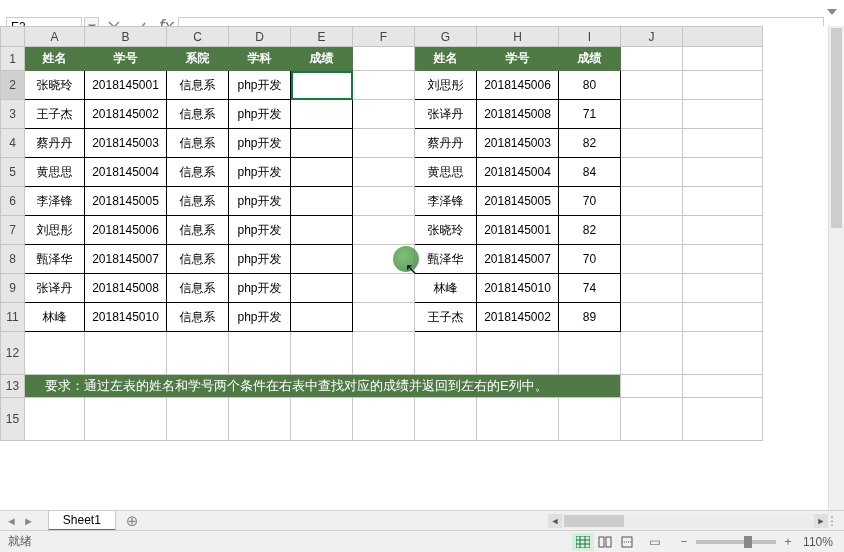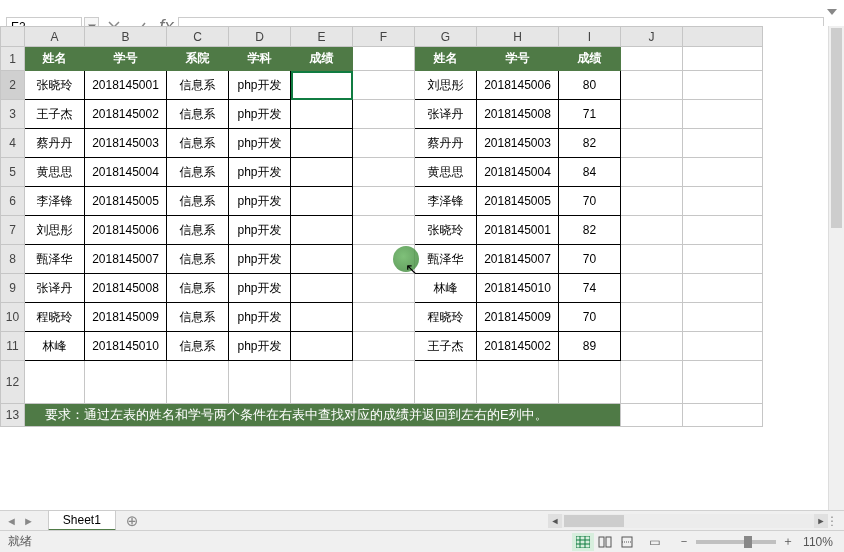--- a/index.html
+++ b/index.html
@@ -446,34 +446,20 @@
       <td class="data-cell">php开发</td>
       <td class="data-cell"></td>
       <td></td>
       <td class="data-cell">林峰</td>
       <td class="data-cell">2018145010</td>
       <td class="data-cell">74</td>
       <td></td>
           <td></td>
     </tr>
     <tr class="h-row">
-      <th class="row-head">10</th>
-      <td class="data-cell">程晓玲</td>
-      <td class="data-cell">2018145009</td>
-      <td class="data-cell">信息系</td>
-      <td class="data-cell">php开发</td>
-      <td class="data-cell"></td>
-      <td></td>
-      <td class="data-cell">程晓玲</td>
-      <td class="data-cell">2018145009</td>
-      <td class="data-cell">70</td>
-      <td></td>
-          <td></td>
-    </tr>
-    <tr class="h-row">
       <th class="row-head">11</th>
       <td class="data-cell">林峰</td>
       <td class="data-cell">2018145010</td>
       <td class="data-cell">信息系</td>
       <td class="data-cell">php开发</td>
       <td class="data-cell"></td>
       <td></td>
       <td class="data-cell">王子杰</td>
       <td class="data-cell">2018145002</td>
       <td class="data-cell">89</td>
@@ -491,20 +477,34 @@
           <td></td>
           <td></td>
           <td></td>
           <td></td>
           <td></td>
     </tr>
     <tr class="instr-row" style="height:23px">
       <th class="row-head">13</th>
       <td class="instr" colspan="9">要求：通过左表的姓名和学号两个条件在右表中查找对应的成绩并返回到左右的E列中。</td>
       <td></td>
+          <td></td>
+    </tr>
+    <tr class="h-row12plus">
+      <th class="row-head">15</th>
+      <td></td>
+          <td></td>
+          <td></td>
+          <td></td>
+          <td></td>
+          <td></td>
+          <td></td>
+          <td></td>
+          <td></td>
+          <td></td>
           <td></td>
     </tr>
   </tbody>
     </table>
 
   <div class="cursor-img">
     <div class="cursor-circle"></div>
     <div class="cursor-arrow">↖</div>
   </div>
 </div>

